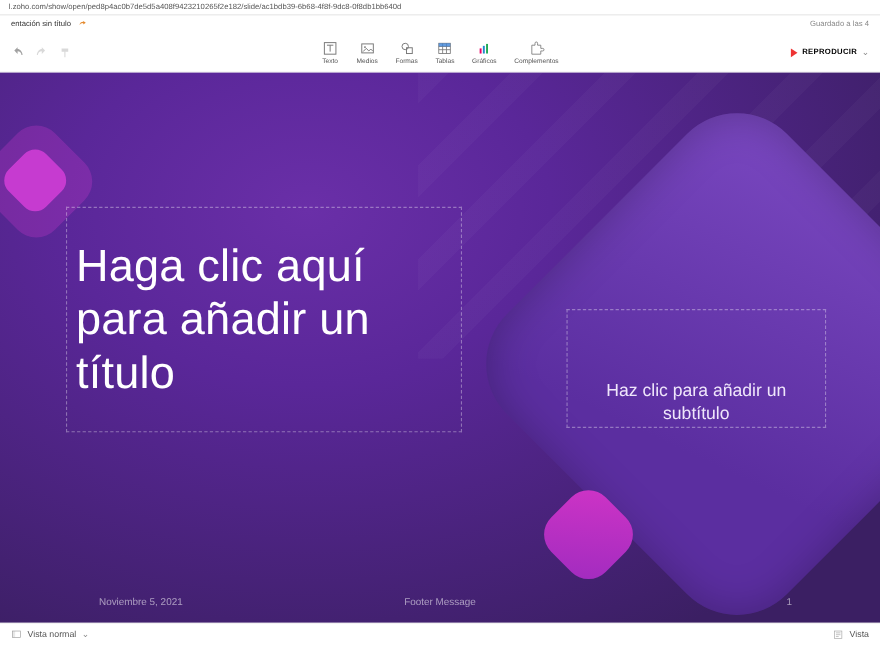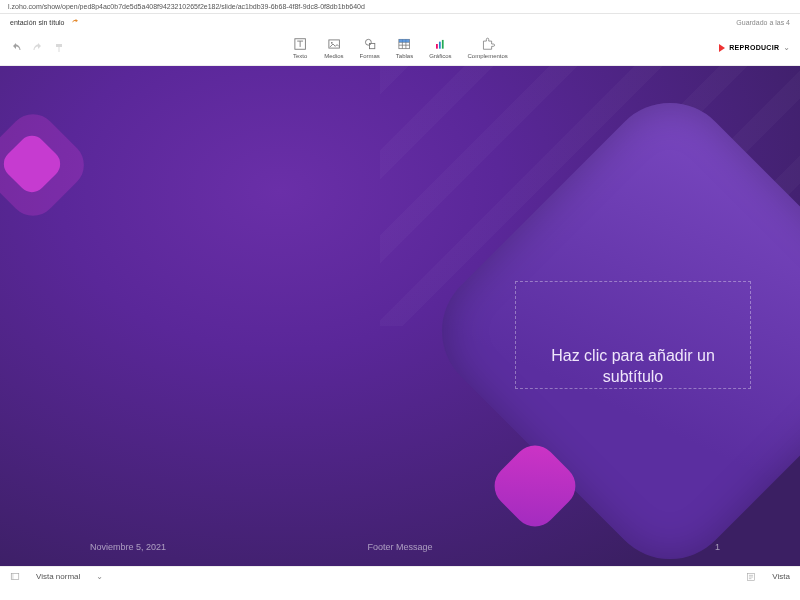--- a/index.html
+++ b/index.html
@@ -51,21 +51,21 @@
   
   .subtitle-box { position: absolute; left: 515px; top: 215px; width: 236px; height: 108px; border: 1px dashed rgba(255,255,255,.35); display: flex; align-items: flex-end; justify-content: center; text-align: center; padding: 0 14px; }
   .subtitle-text { color: #efe6fb; font-size: 16px; line-height: 1.35; }
 
   
   .slide-footer { position: absolute; left: 0; right: 0; bottom: 14px; display: flex; justify-content: space-between; padding: 0 80px 0 90px; color: rgba(255,255,255,.55); font-size: 9px; gap: 20px; }
   .slide-footer .mid { position: absolute; left: 50%; transform: translateX(-50%); }
 
   
   .status { height: 20px; border-top: 1px solid #eee; display: flex; align-items: center; justify-content: space-between; padding: 0 10px; font-size: 8px; color: #555; }
-  .status .left, .status .right { display: flex; align-items: center; gap: 16px; }
+  .status .left, .status .right { display: flex; align-items: center; gap: 5px; }
   .status .sicon { width: 10px; height: 10px; opacity: .6; }
   .chev { font-size: 8px; color: #888; }
 </style>
 </head>
 <body>
 
 <div class="urlbar">
   <span class="url">l.zoho.com/show/open/ped8p4ac0b7de5d5a408f9423210265f2e182/slide/ac1bdb39-6b68-4f8f-9dc8-0f8db1bb640d</span>
 </div>
 
@@ -151,20 +151,23 @@
 
   <div class="diamond-sm-outer"></div>
   <div class="diamond-sm-inner"></div>
 
   <div class="diamond-big-wrap">
     <div class="accent-tl"></div>
     <div class="diamond-big"></div>
     <div class="accent-br"></div>
   </div>
 
+  <div class="title-box">
+    <div class="title-text">Haga clic aquí para añadir un título</div>
+  </div>
 
   <div class="subtitle-box">
     <div class="subtitle-text">Haz clic para añadir un subtítulo</div>
   </div>
 
   <div class="slide-footer">
     <span>Noviembre 5, 2021</span>
     <span class="mid">Footer Message</span>
     <span>1</span>
   </div>

